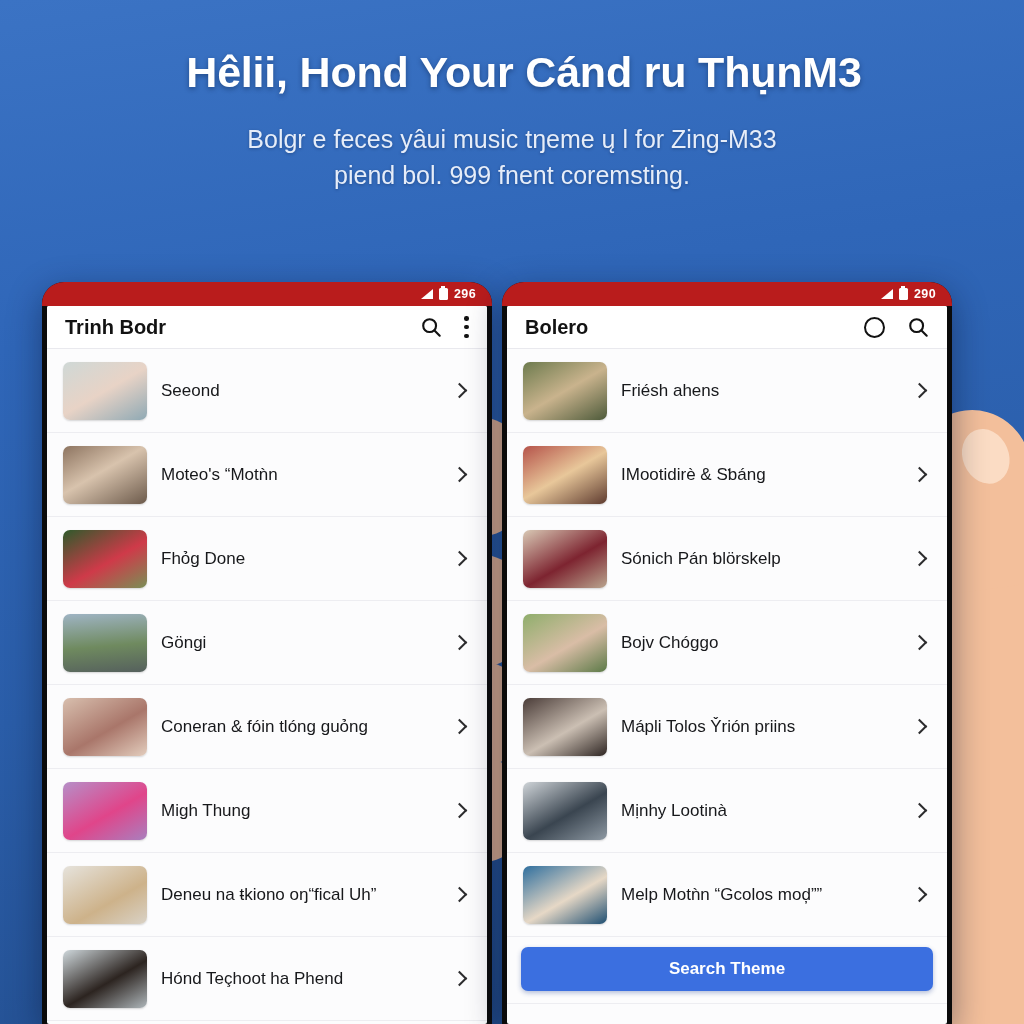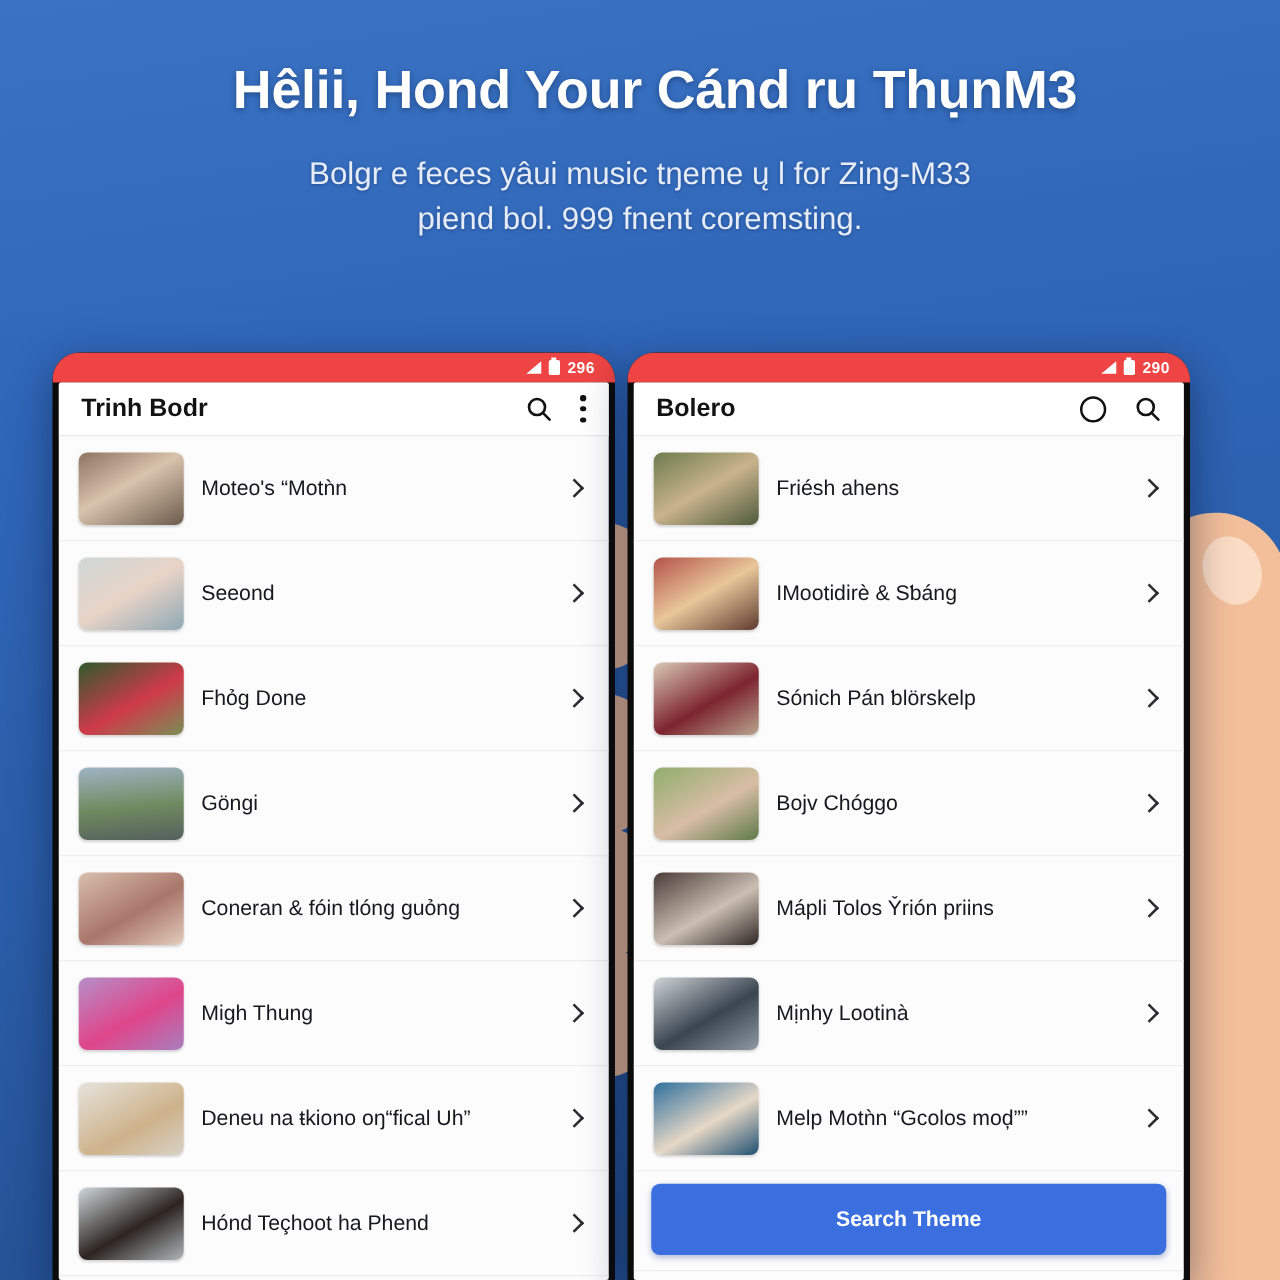--- a/index.html
+++ b/index.html
@@ -53,21 +53,21 @@
   .phone {
     position:absolute; top:282px; width:450px; height:742px;
     background:#0b0b0b; border-radius:22px 22px 0 0;
     box-shadow:0 10px 34px rgba(6,18,46,.45);
     overflow:hidden; z-index:3;
   }
   .phone-left  { left:42px; }
   .phone-right { left:502px; }
 
   .statusbar {
-    height:24px; background:#ef4444; display:flex; align-items:center;
+    height:24px; background:#b91c1c; display:flex; align-items:center;
     justify-content:flex-end; padding:0 16px; gap:6px;
   }
   .sb-signal {
     width:0; height:0; border-style:solid; border-width:0 0 10px 12px;
     border-color:transparent transparent #fff transparent;
   }
   .sb-batt {
     width:9px; height:12px; background:#fff; border-radius:1.5px; position:relative;
   }
   .sb-batt::before{
@@ -104,21 +104,21 @@
     background-size:cover;
   }
   .row-label {
     flex:1; font-size:17px; color:#17181b; white-space:nowrap; overflow:hidden;
   }
   .chev { width:11px; height:11px; border-right:2.3px solid #2c2c2e;
     border-bottom:2.3px solid #2c2c2e; transform:rotate(-45deg); flex:none; margin-right:6px; }
 
   .cta-wrap { padding:10px 14px 12px; border-bottom:1px solid #ededf1; }
   .cta {
-    display:block; width:100%; height:57px; border:none; cursor:pointer;
+    display:block; width:100%; height:44px; border:none; cursor:pointer;
     border-radius:7px; color:#fff; font-size:17px; font-weight:bold;
     font-family:"Liberation Sans", sans-serif;
     box-shadow:0 2px 5px rgba(24,60,140,.32);
   }
 </style>
 </head>
 <body>
 
 <div class="hand-left">
   <div class="finger f1"></div>
@@ -161,28 +161,28 @@
         <span class="icon-dots">
           <i></i>
             <i></i>
             <i></i>
         </span>
       </div>
     </div>
     <div class="list">
 
       <div class="row">
+        <div class="thumb" style="background:linear-gradient(150deg,#cfd8d6,#e8d3c6 50%,#8fa9b4)"></div>
+        <div class="row-label">Seeond</div>
+        <div class="chev"></div>
+      </div>
+
+      <div class="row">
         <div class="thumb" style="background:linear-gradient(150deg,#8d7460,#d8c3ad 45%,#6c5a4b)"></div>
         <div class="row-label">Moteo's “Motǹn</div>
-        <div class="chev"></div>
-      </div>
-
-      <div class="row">
-        <div class="thumb" style="background:linear-gradient(150deg,#cfd8d6,#e8d3c6 50%,#8fa9b4)"></div>
-        <div class="row-label">Seeond</div>
         <div class="chev"></div>
       </div>
 
       <div class="row">
         <div class="thumb" style="background:linear-gradient(150deg,#2e5a2b,#cf3a49 55%,#7a8f56)"></div>
         <div class="row-label">Fhỏg Done</div>
         <div class="chev"></div>
       </div>
 
       <div class="row">

